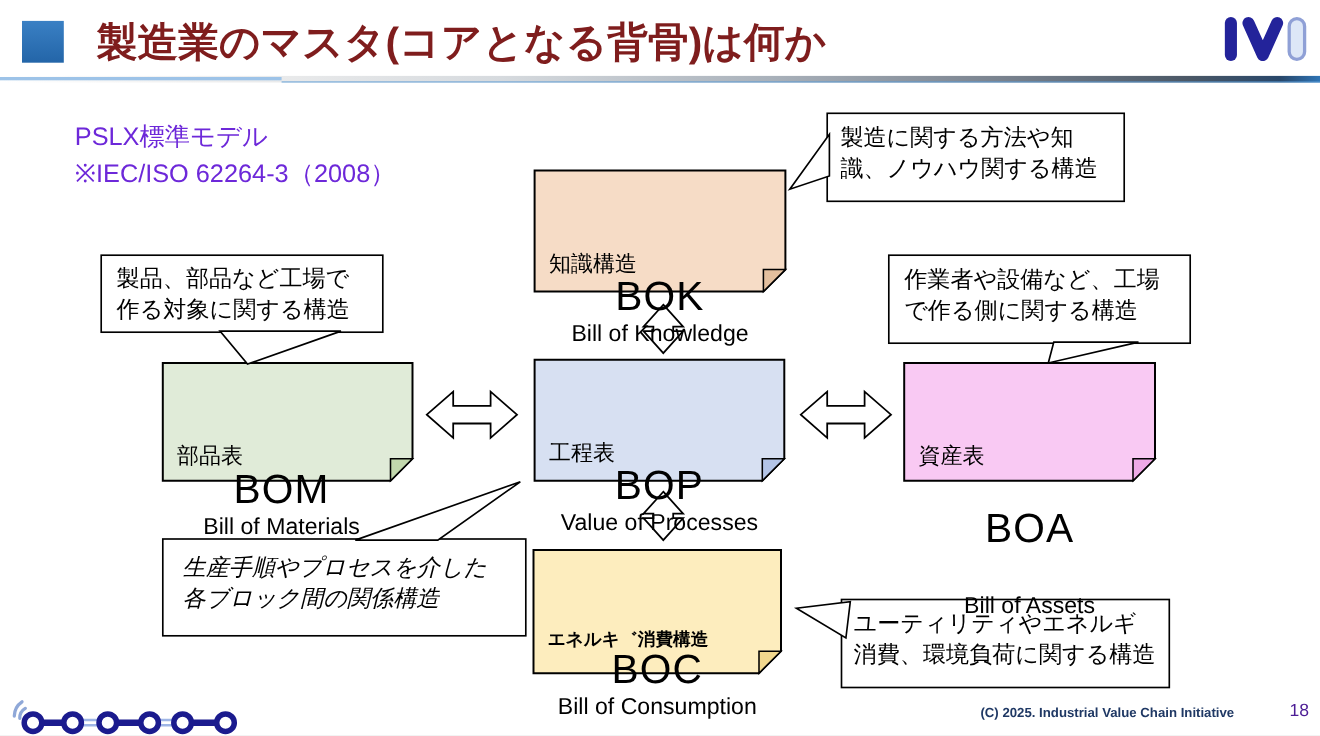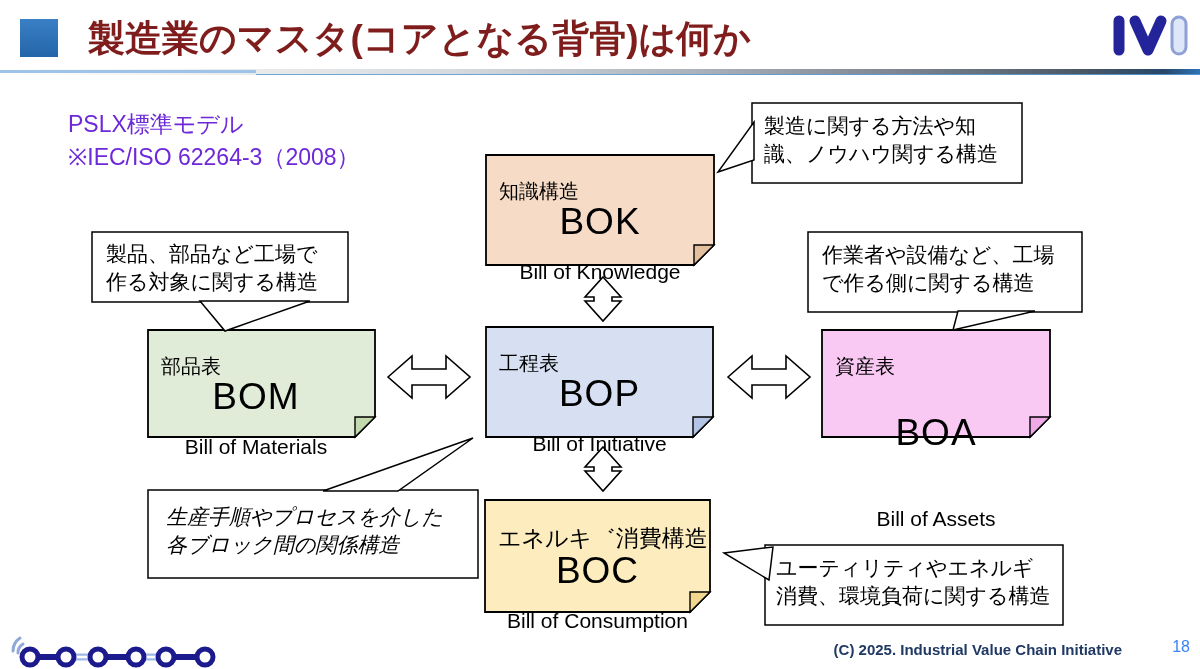--- a/index.html
+++ b/index.html
@@ -18,30 +18,30 @@
   .divider-blue{left:0;top:70px;width:256px;height:3px;background:#9dc3e8;}
   .divider-thin{left:256px;top:74px;width:944px;height:1px;background:#5b9bd5;opacity:.85;}
 
   .subtitle{left:68px;top:108px;font-size:23px;line-height:1.45;color:#6d28d9;}
 
   
   svg.diagram{left:0;top:0;}
 
   
   .boxtext{display:flex;flex-direction:column;align-items:center;}
-  .boxtext .lbl{align-self:flex-start;font-size:20px;padding:23px 0 0 13px;}
+  .boxtext .lbl{align-self:flex-start;font-size:20px;padding:23px 0 0 13px;margin-top:48px;}
   .boxtext .acr{font-size:37px;letter-spacing:1px;margin-top:-2px;line-height:1.05;}
-  .boxtext .ful{font-size:21px;margin-top:18px;text-align:right;}
+  .boxtext .ful{font-size:21px;margin-top:2px;text-align:right;}
 
   
   .callout-text{font-size:21px;line-height:1.33;color:#000;}
 
   
-  .copyright{top:641px;right:78px;font-size:15px;font-weight:bold;color:#1f3864;margin-left:39px;}
-  .page-number{top:638px;right:10px;font-size:16px;color:#3b82f6;}
+  .copyright{top:641px;right:78px;font-size:12px;font-weight:bold;color:#1f3864;margin-left:39px;}
+  .page-number{top:638px;right:10px;font-size:16px;color:#4c1d95;}
 
   
   .ivi-logo{left:1108px;top:6px;}
 </style>
 </head>
 <body>
 
 <div class="slide">
 
   <div class="abs title-bullet"></div>
@@ -109,29 +109,29 @@
     <div class="ful">Bill of Knowledge</div>
   </div>
   <div class="abs boxtext" style="left:148px;top:330px;width:216px;height:107px;">
     <div class="lbl">部品表</div>
     <div class="acr">BOM</div>
     <div class="ful">Bill of Materials</div>
   </div>
   <div class="abs boxtext" style="left:486px;top:327px;width:227px;height:90px;">
     <div class="lbl">工程表</div>
     <div class="acr">BOP</div>
-    <div class="ful">Bill of Initiative</div>
+    <div class="ful">Value of Processes</div>
   </div>
   <div class="abs boxtext" style="left:822px;top:330px;width:228px;height:107px;gap:36px;">
     <div class="lbl">資産表</div>
     <div class="acr">BOA</div>
     <div class="ful">Bill of Assets</div>
   </div>
   <div class="abs boxtext" style="left:485px;top:500px;width:225px;height:112px;">
-    <div class="lbl" style="font-size:23px;">エネルキ゛消費構造</div>
+    <div class="lbl" style="font-size:16px;font-weight:bold;">エネルキ゛消費構造</div>
     <div class="acr">BOC</div>
     <div class="ful">Bill of Consumption</div>
   </div>
 
   <div class="abs callout-text" style="left:764px;top:112px;width:250px;">製造に関する方法や知識、ノウハウ関する構造</div>
   <div class="abs callout-text" style="left:106px;top:240px;width:228px;">製品、部品など工場で作る対象に関する構造</div>
   <div class="abs callout-text" style="left:822px;top:241px;width:246px;">作業者や設備など、工場で作る側に関する構造</div>
   <div class="abs callout-text" style="left:166px;top:503px;width:296px;font-style:italic;">生産手順やプロセスを介した各ブロック間の関係構造</div>
   <div class="abs callout-text" style="left:776px;top:554px;width:278px;">ユーティリティやエネルギ消費、環境負荷に関する構造</div>
 

